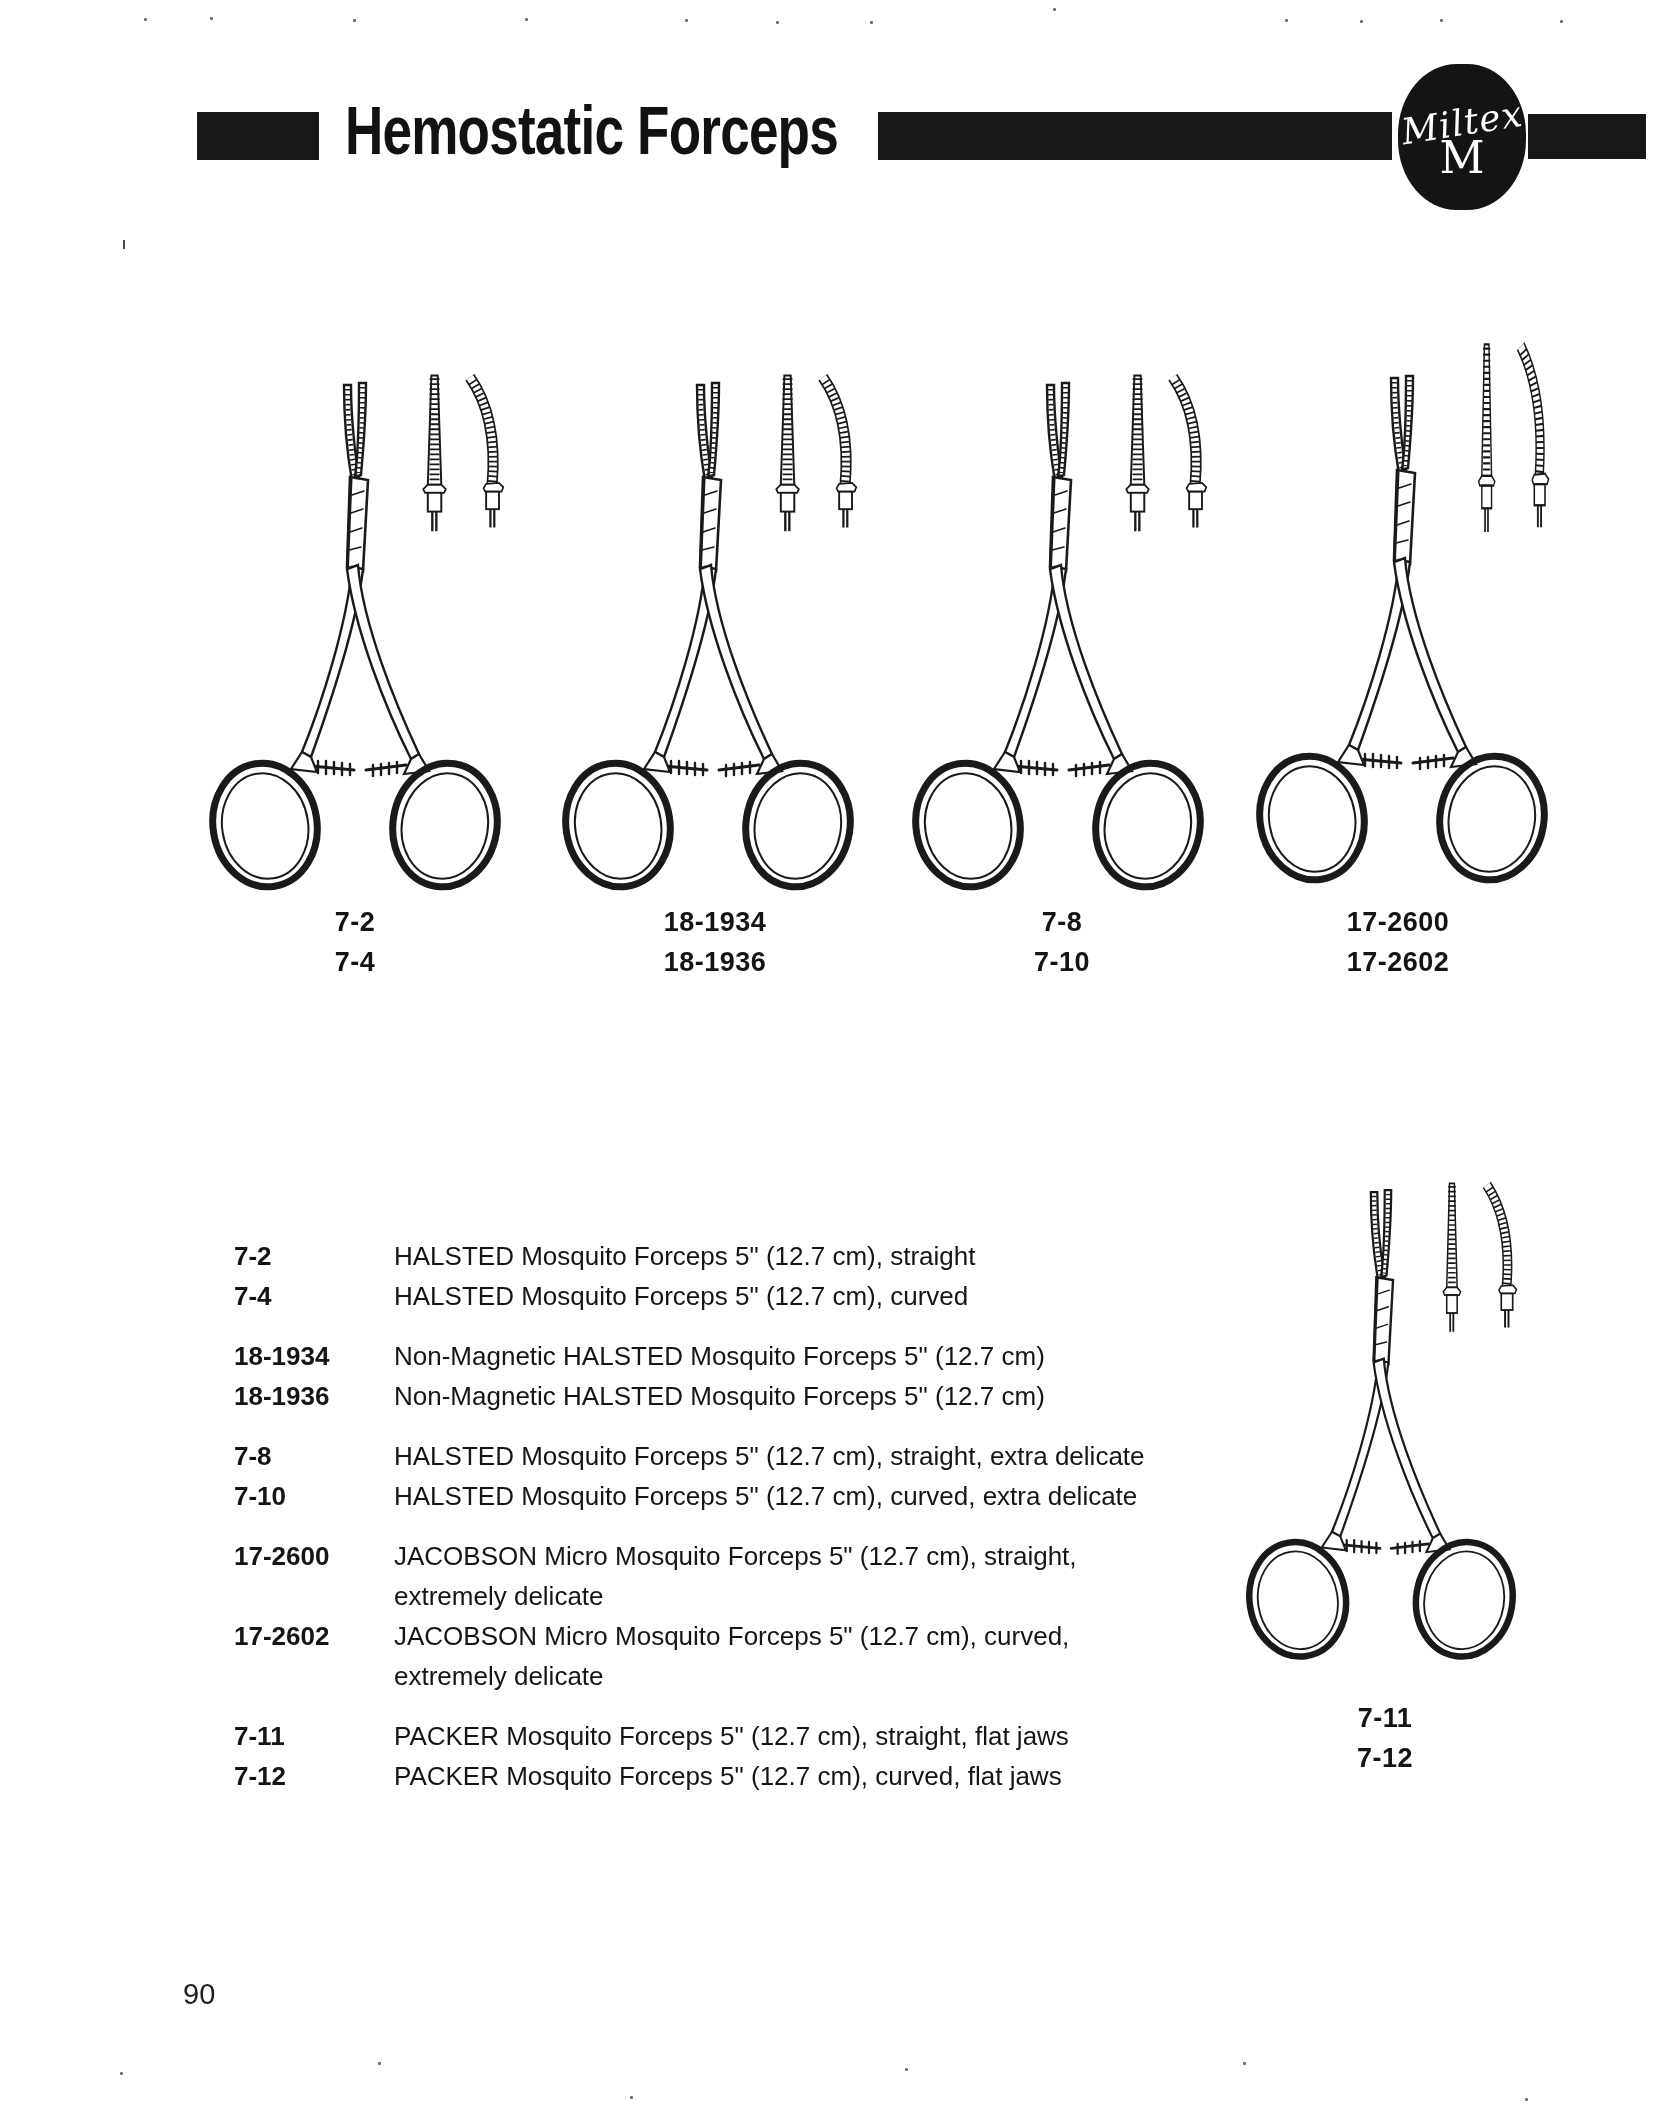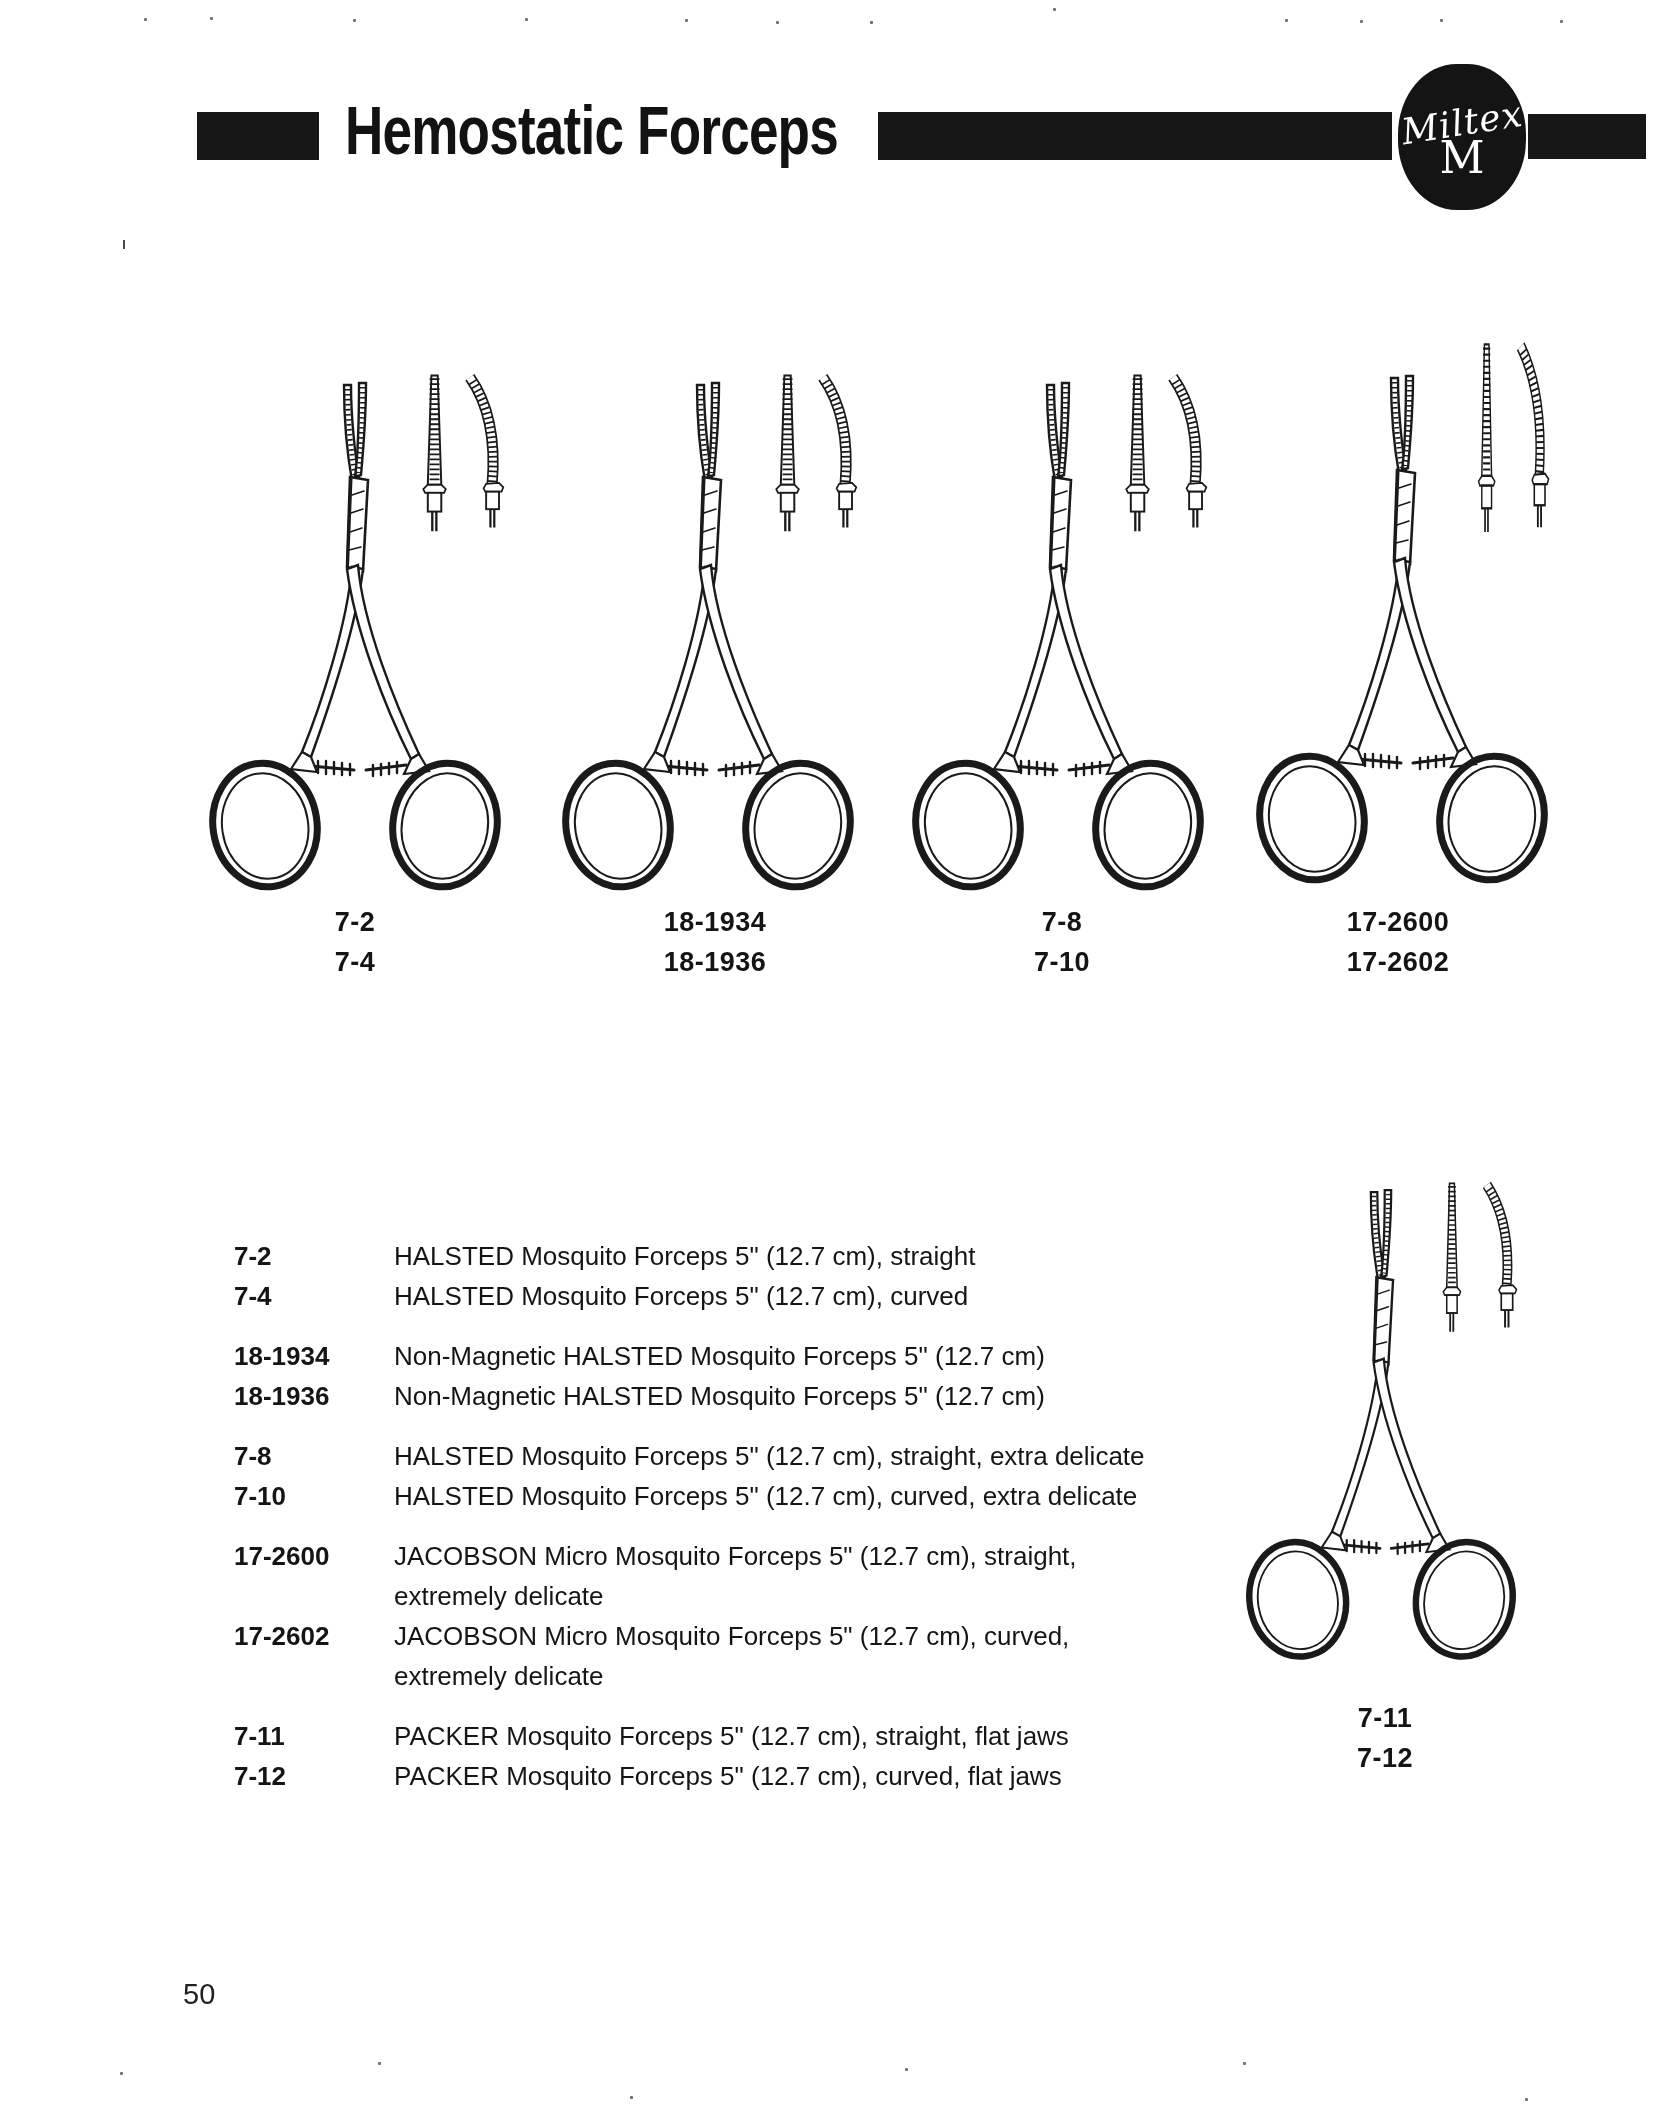--- a/index.html
+++ b/index.html
@@ -211,21 +211,21 @@
 <svg class="fig-svg" style="left:1242px; top:1180px; width:278px; height:486px;" viewBox="0 0 300 525">
   <use href="#sym-forceps" x="0" y="5" width="300" height="520"></use>
   <use href="#sym-inset-straight" x="212" y="0" width="30" height="175"></use>
   <use href="#sym-inset-curved" x="252" y="0" width="46" height="170"></use>
 </svg>
 <div class="fig-label" style="left:1275px; top:1698px;">
   <div>7-11</div>
   <div>7-12</div>
 </div>
 
-<div class="page-number">50</div>
+<div class="page-number">90</div>
 
 <div class="dot" style="left:144px; top:18px;"></div>
 <div class="dot" style="left:210px; top:17px;"></div>
 <div class="dot" style="left:353px; top:19px;"></div>
 <div class="dot" style="left:525px; top:18px;"></div>
 <div class="dot" style="left:685px; top:19px;"></div>
 <div class="dot" style="left:776px; top:21px;"></div>
 <div class="dot" style="left:870px; top:21px;"></div>
 <div class="dot" style="left:1053px; top:8px;"></div>
 <div class="dot" style="left:1285px; top:19px;"></div>

